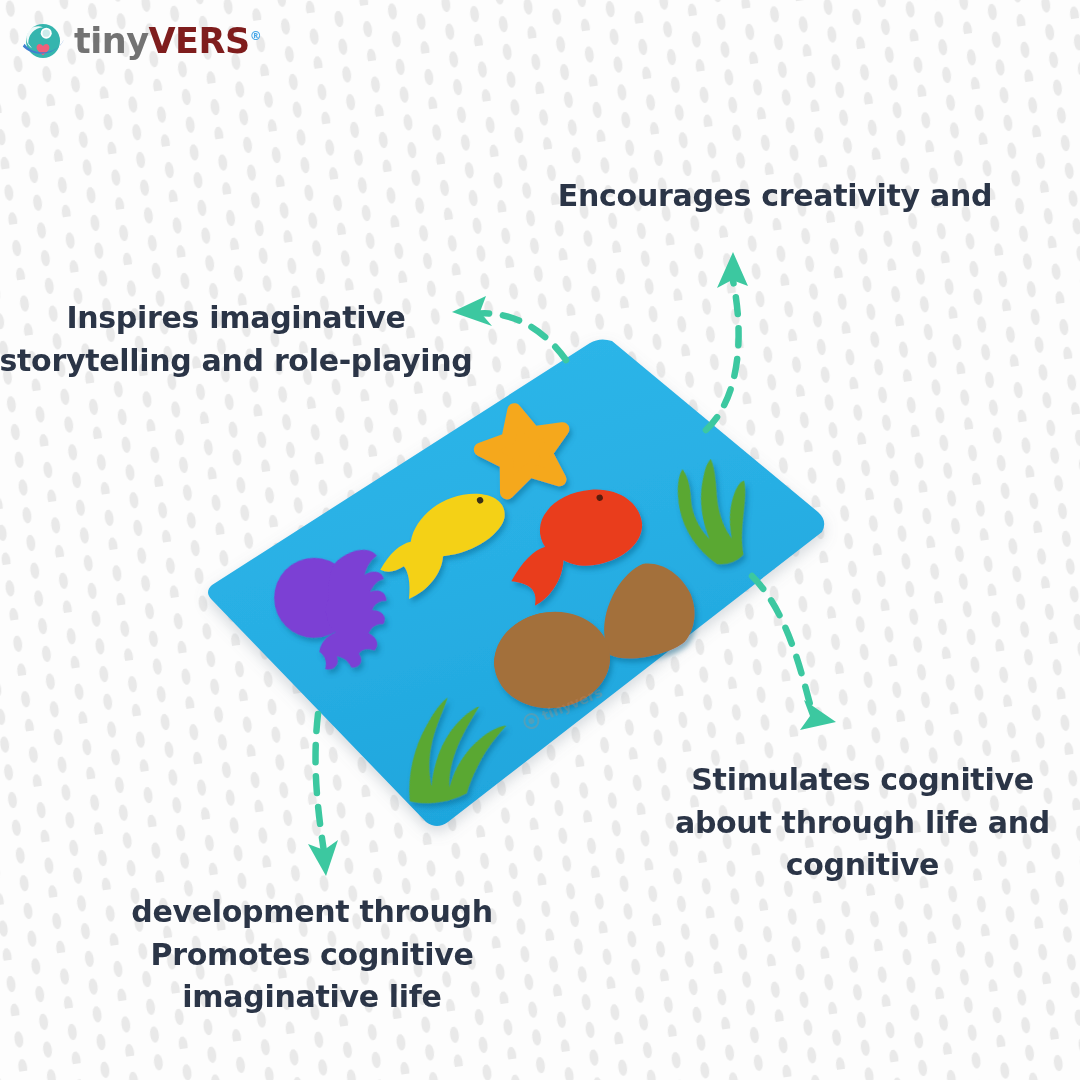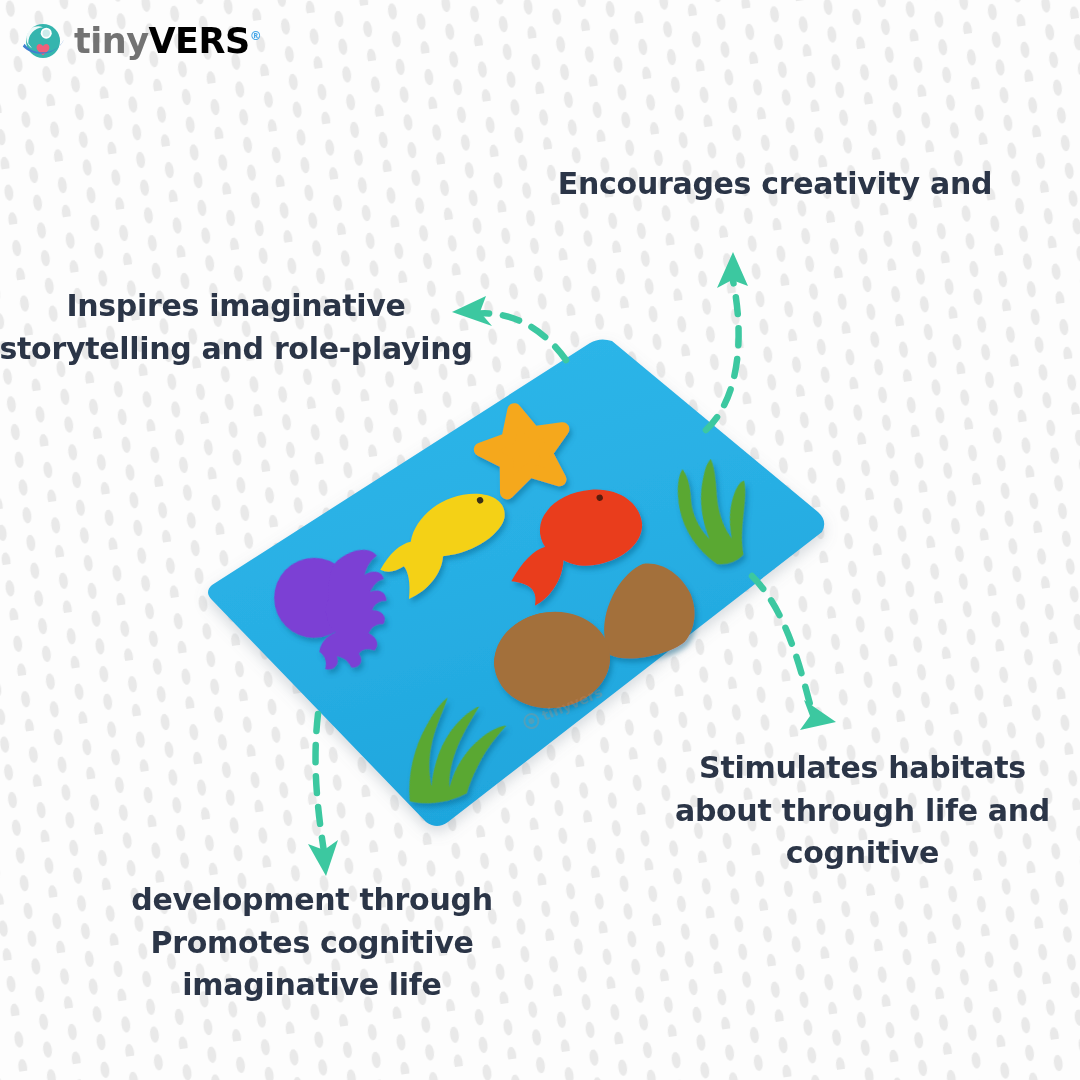--- a/index.html
+++ b/index.html
@@ -39,38 +39,39 @@
   #logo-word {
     font-family: "DejaVu Sans", sans-serif;
     font-weight: 700;
     font-size: 35px;
     letter-spacing: -0.5px;
     line-height: 1;
     position: relative;
     white-space: nowrap;
   }
   .logo-tiny { color: #737373; }
-  .logo-vers { color: #000000; margin-top: 28px; }
+  .logo-vers { color: #7f1d1d; margin-top: 28px; }
   .logo-reg {
     font-size: 12px;
     vertical-align: super;
     color: #4aa8e8;
     font-weight: 700;
   }
 
   
   .callout {
     position: absolute;
     color: #2b3547;
     font-family: "DejaVu Sans", sans-serif;
     font-weight: 700;
     font-size: 30px;
     line-height: 1.42;
     letter-spacing: -0.3px;
     z-index: 5;
+    margin-top: 12px;
   }
   #callout-creativity { left: 540px; top: 163px; width: 470px; text-align: center; }
   #callout-storytelling { left: -4px; top: 285px; width: 480px; text-align: center; }
   #callout-cognitive { left: 112px; top: 879px; width: 400px; text-align: center; }
   #callout-curiosity { left: 665px; top: 747px; width: 395px; text-align: center; }
 
   
   #arrows {
     position: absolute;
     inset: 0;
@@ -240,18 +241,18 @@
     <div>storytelling and role-playing</div>
   </div>
 
   <div class="callout" id="callout-cognitive">
     <div>development through</div>
     <div>Promotes cognitive</div>
     <div>imaginative life</div>
   </div>
 
   <div class="callout" id="callout-curiosity">
-    <div>Stimulates habitats</div>
+    <div>Stimulates cognitive</div>
     <div>about through life and</div>
     <div>cognitive</div>
   </div>
 
 </div>
 
 </body></html>

